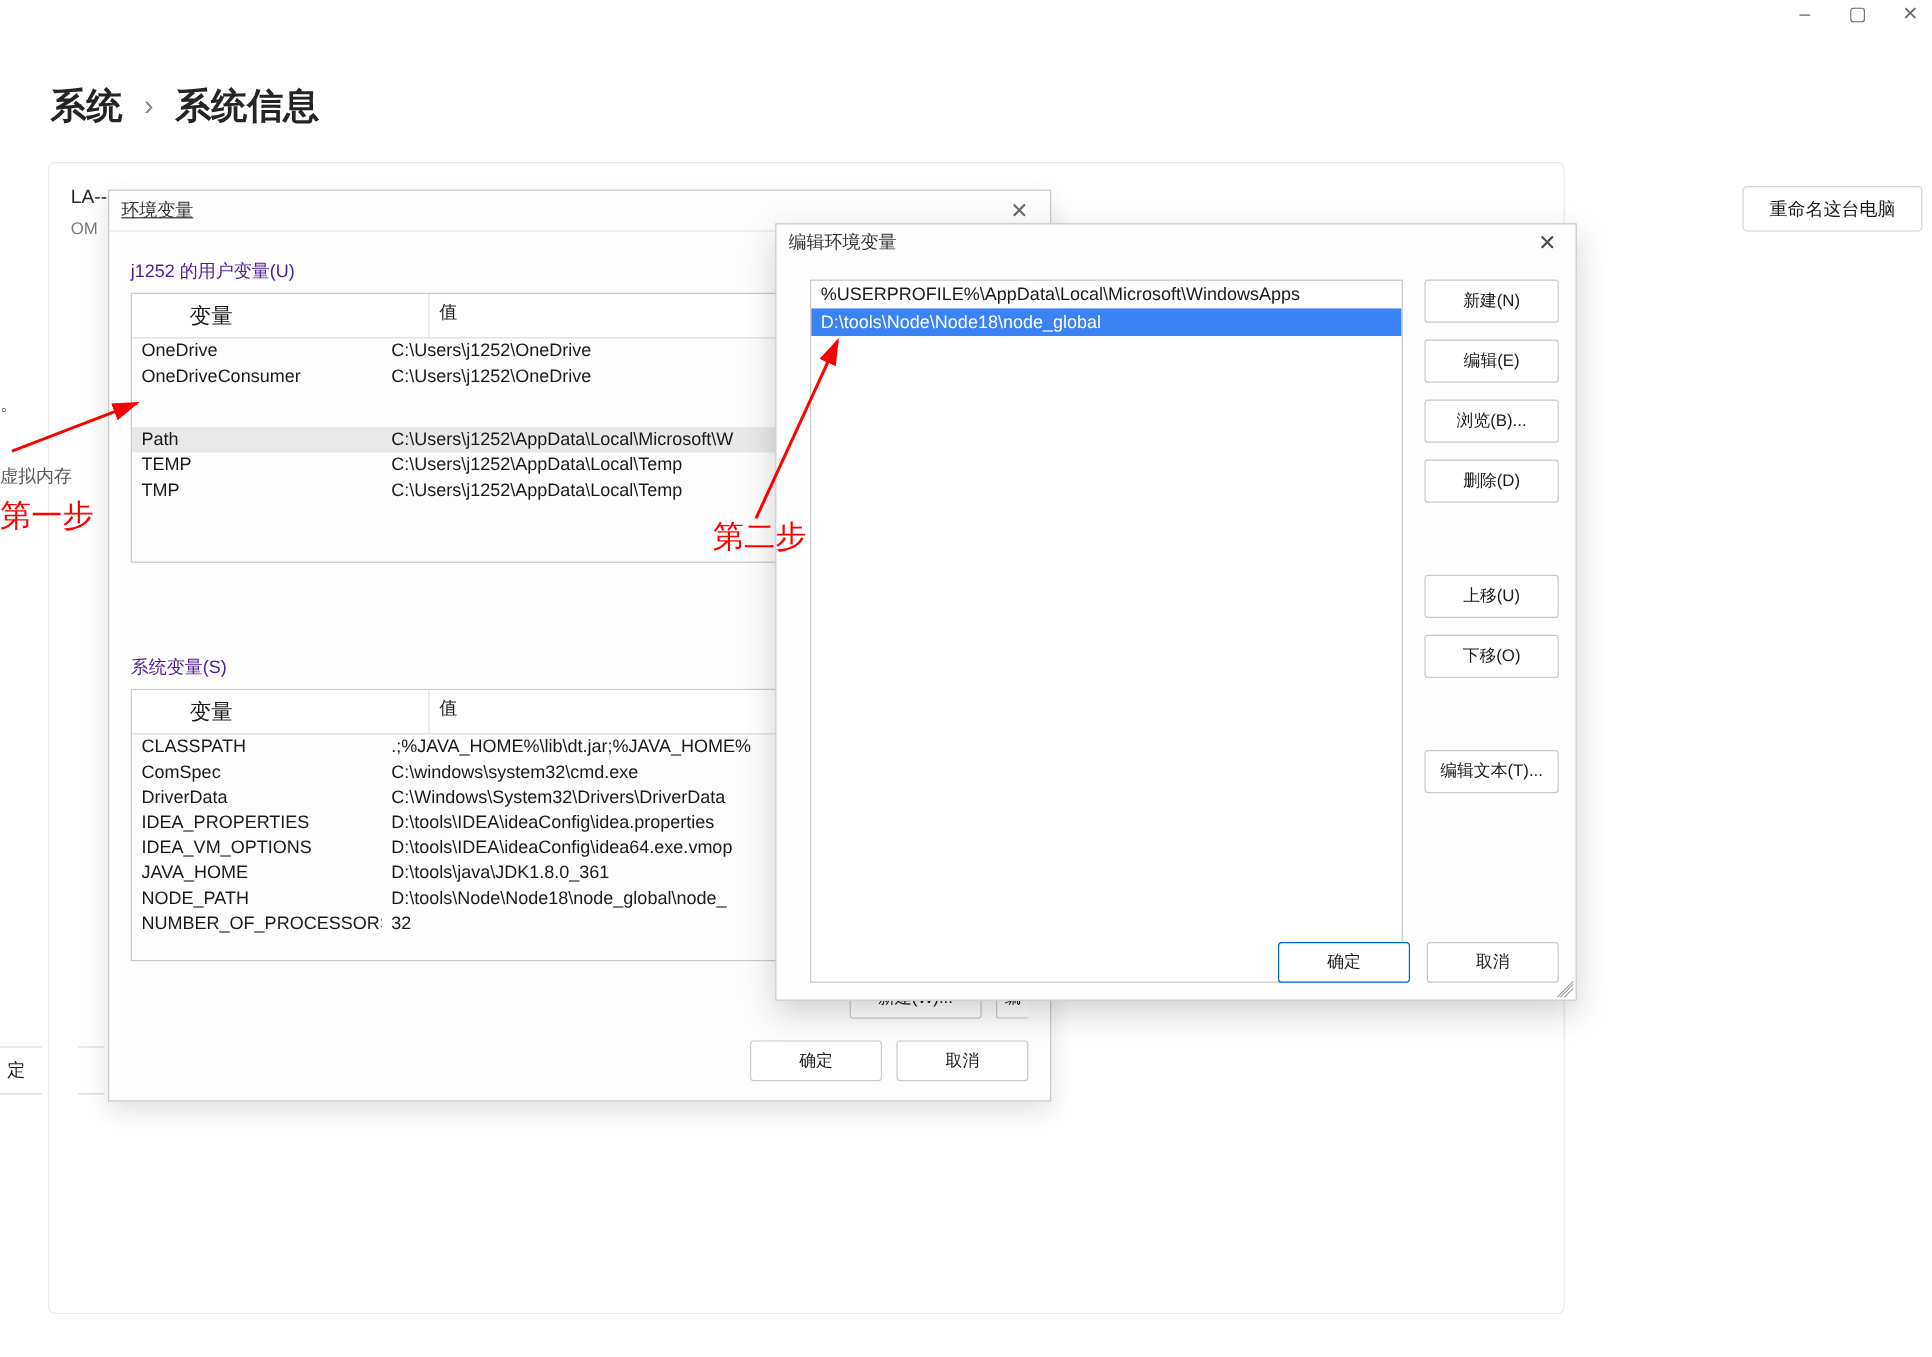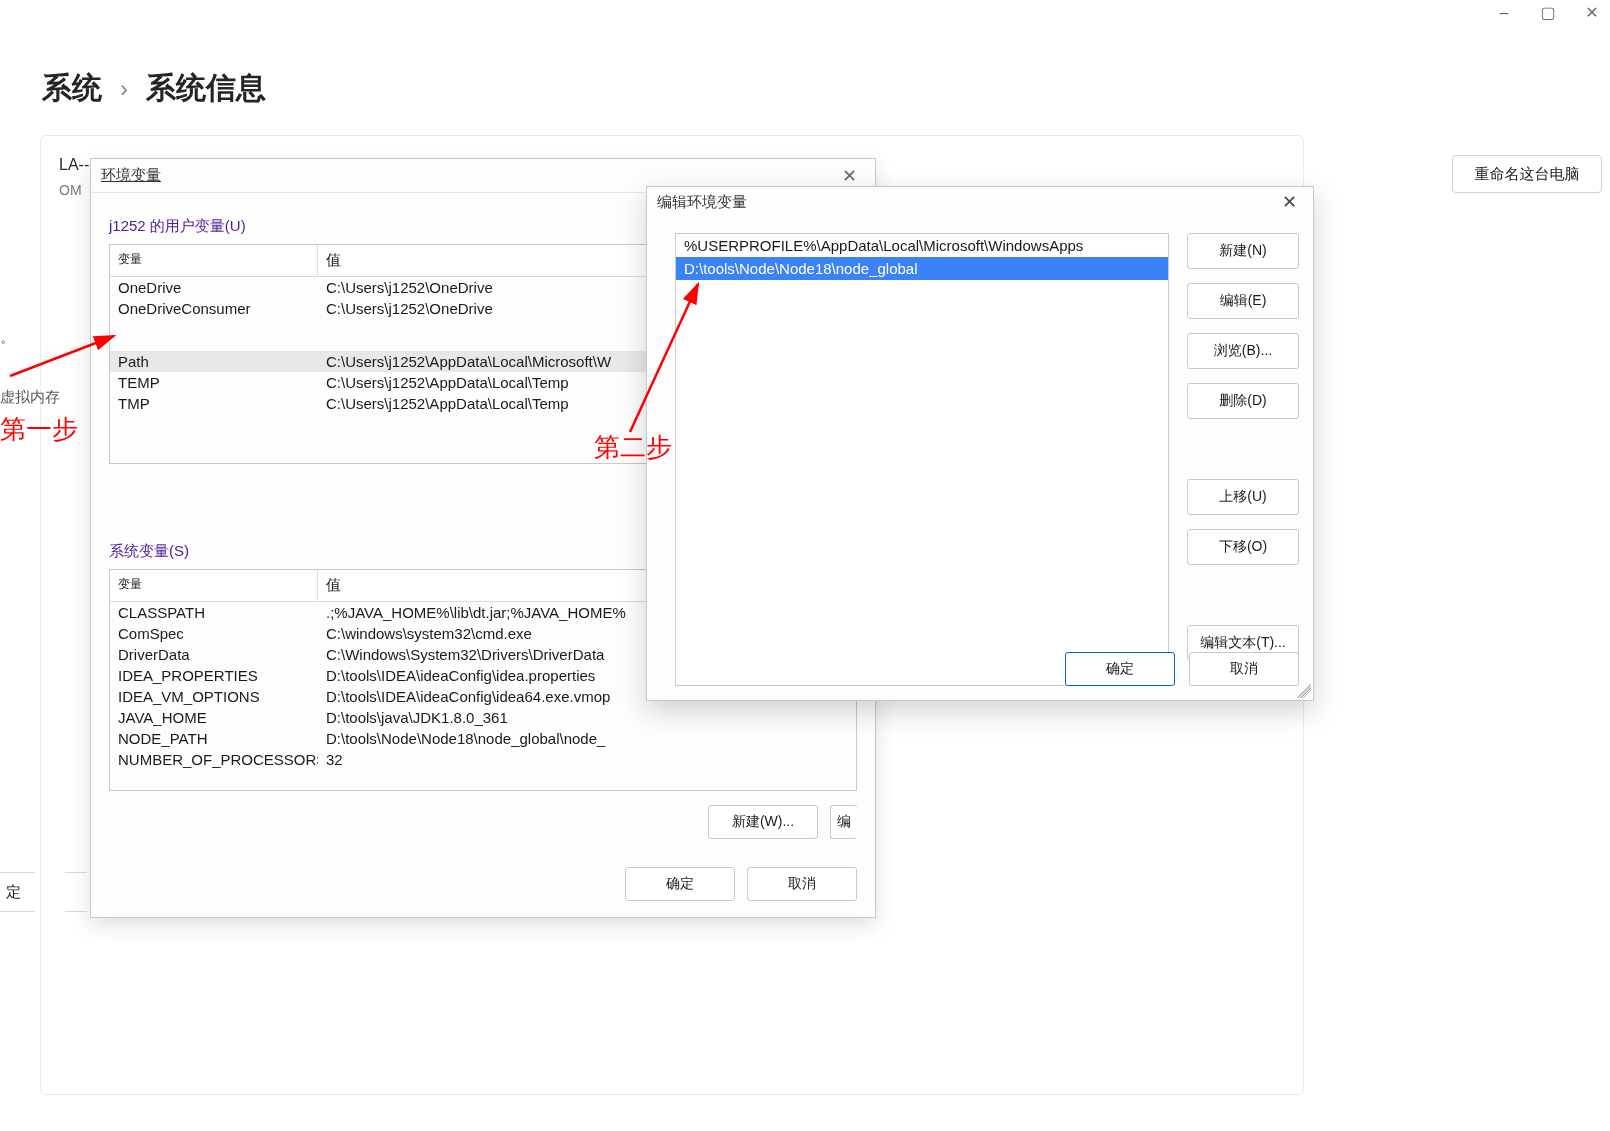--- a/index.html
+++ b/index.html
@@ -104,21 +104,21 @@
 
     .var-table {
       margin: 0 18px;
       border: 1px solid #c9c9c9;
     }
     .var-table .hdr {
       display: flex;
       border-bottom: 1px solid #dcdcdc;
       background: #ffffff;
     }
-    .var-table .hdr .col1 { width: 208px; padding: 6px 8px; font-size: 12px; border-right: 1px solid #e0e0e0; }
+    .var-table .hdr .col1 { width: 208px; padding: 6px 8px; font-size: 18px; border-right: 1px solid #e0e0e0; margin-left: 40px; }
     .var-table .hdr .col2 { flex: 1; padding: 6px 8px; font-size: 15px; }
 
     .var-table .body { height: 186px; overflow: hidden; position: relative; }
     .sys .var-table .body { height: 188px; }
     .var-table .row {
       display: flex;
       font-size: 15px;
     }
     .var-table .row .c1 { width: 208px; padding: 2px 8px; white-space: nowrap; overflow: hidden; }
     .var-table .row .c2 { flex: 1; padding: 2px 8px; white-space: nowrap; overflow: hidden; }
@@ -151,21 +151,21 @@
       display: flex;
       gap: 12px;
     }
 
     
     .edit-dialog {
       position: absolute;
       left: 646px;
       top: 186px;
       width: 668px;
-      height: 515px;
+      height: 648px;
       background: #fdfdfd;
       border: 1px solid #c9c9c9;
       box-shadow: 0 10px 26px rgba(0,0,0,0.18);
     }
     .edit-dialog .title-row {
       height: 30px;
       display: flex;
       align-items: center;
       padding: 0 10px;
     }

